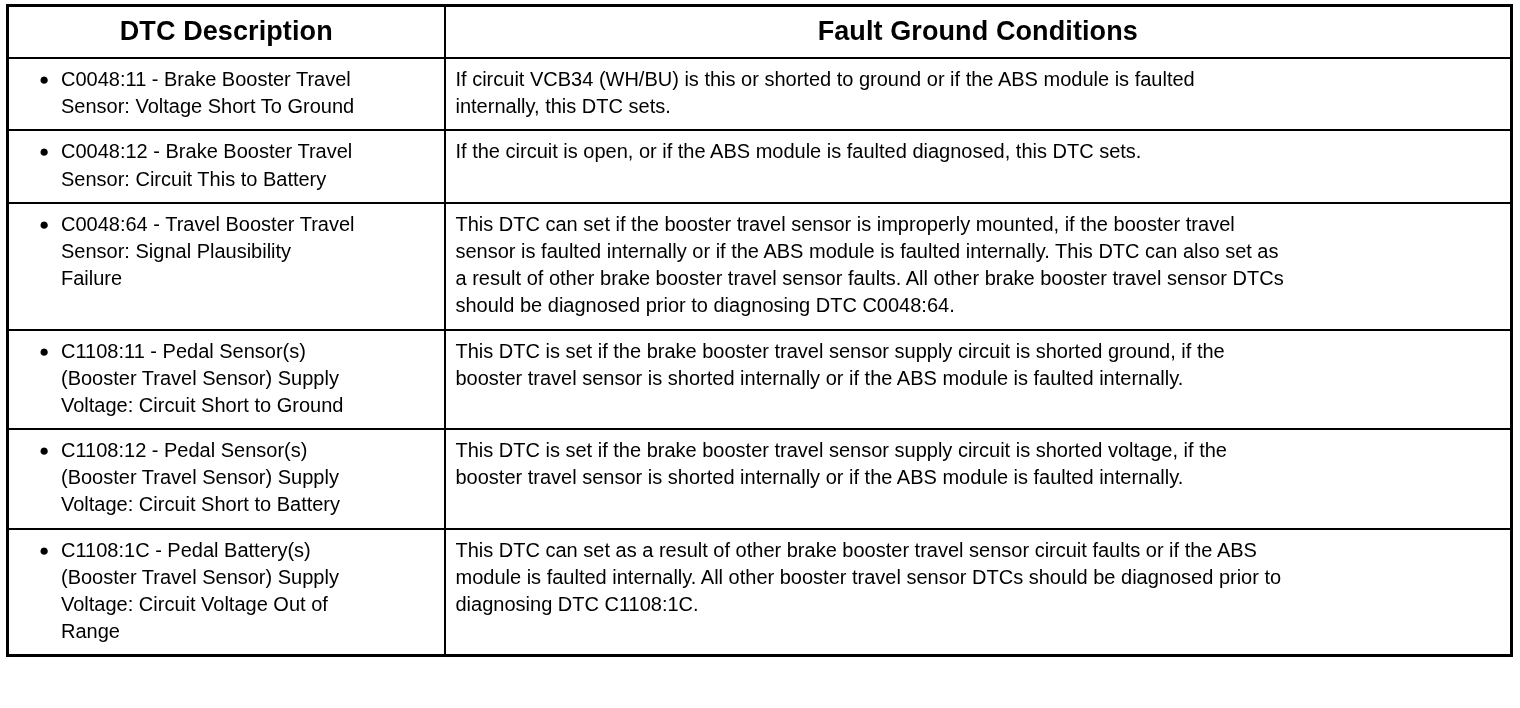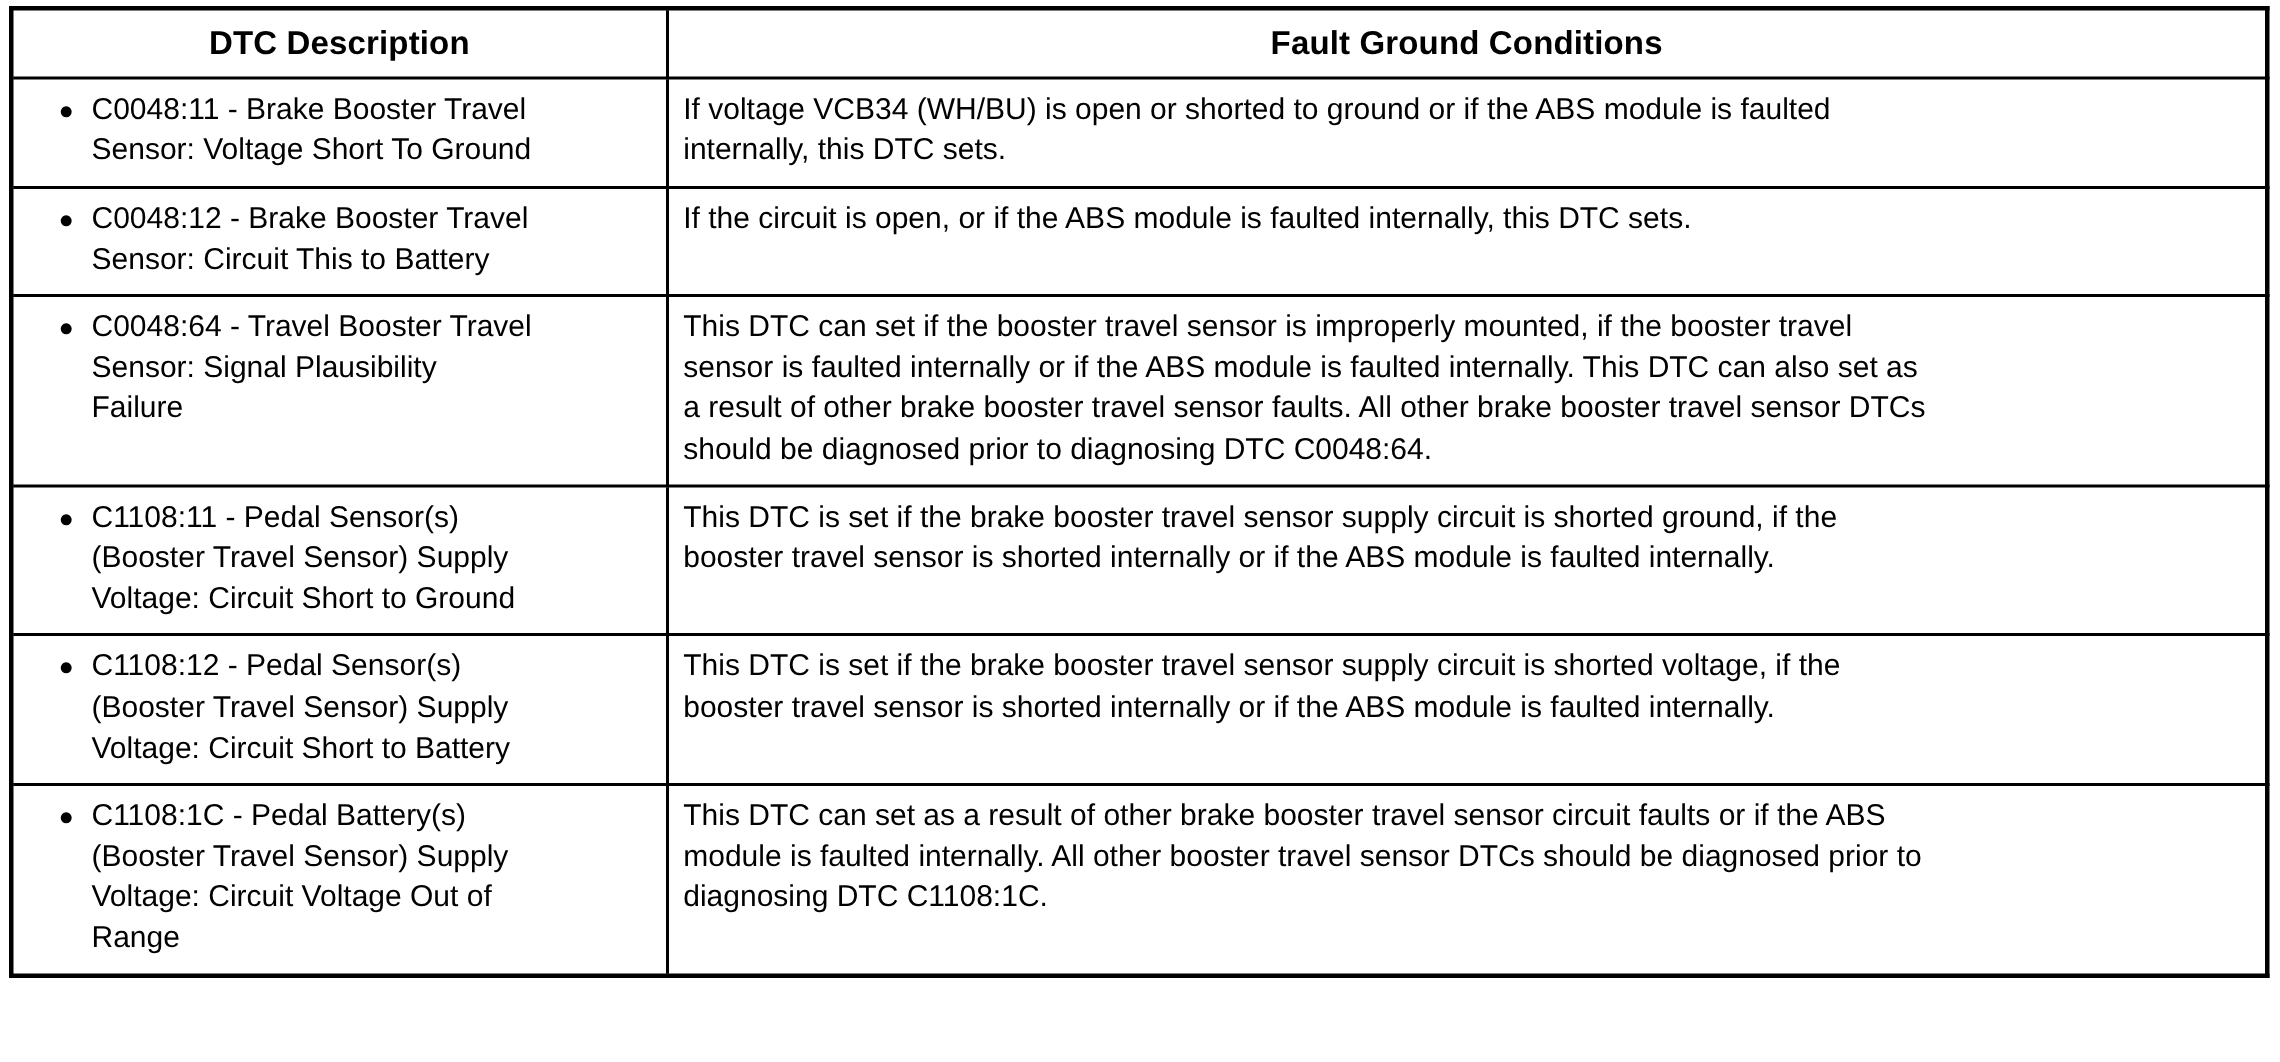--- a/index.html
+++ b/index.html
@@ -26,21 +26,21 @@
     width: 1504px;
     border-collapse: collapse;
     table-layout: fixed;
     border: 3px solid #000;
   }
   table.dtc-table col.col-desc { width: 437px; }
   table.dtc-table col.col-cond { width: 1067px; }
 
   thead th {
     border: 2px solid #000;
-    font-size: 22px;
+    font-size: 27px;
     font-weight: bold;
     text-align: center;
     padding: 9px 4px 10px 4px;
     letter-spacing: 0.1px;
     line-height: 1.15;
   }
   thead th.head-desc { border-left: none; border-top: none; }
   thead th.head-cond { border-right: none; border-top: none; }
 
   tbody td {
@@ -100,34 +100,34 @@
     <tbody>
       <tr>
         <td class="cell-desc">
           <div class="bullet-line">
             <span class="bullet-dot">●</span>
             <span class="bullet-text">C0048:11 - Brake Booster Travel
 Sensor: Voltage Short To Ground</span>
           </div>
         </td>
         <td class="cell-cond">
-          <div class="cond-text">If voltage VCB34 (WH/BU) is open or shorted to ground or if the ABS module is faulted
+          <div class="cond-text">If circuit VCB34 (WH/BU) is this or shorted to ground or if the ABS module is faulted
 internally, this DTC sets.</div>
         </td>
       </tr>
       <tr>
         <td class="cell-desc">
           <div class="bullet-line">
             <span class="bullet-dot">●</span>
             <span class="bullet-text">C0048:12 - Brake Booster Travel
 Sensor: Circuit This to Battery</span>
           </div>
         </td>
         <td class="cell-cond">
-          <div class="cond-text">If the circuit is open, or if the ABS module is faulted internally, this DTC sets.</div>
+          <div class="cond-text">If the circuit is open, or if the ABS module is faulted diagnosed, this DTC sets.</div>
         </td>
       </tr>
       <tr>
         <td class="cell-desc">
           <div class="bullet-line">
             <span class="bullet-dot">●</span>
             <span class="bullet-text">C0048:64 - Travel Booster Travel
 Sensor: Signal Plausibility
 Failure</span>
           </div>

